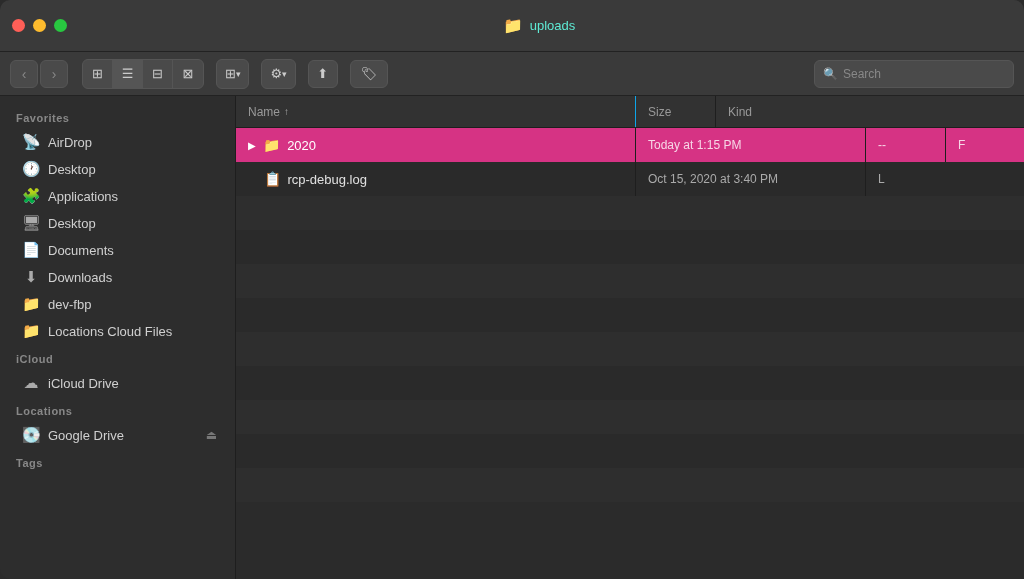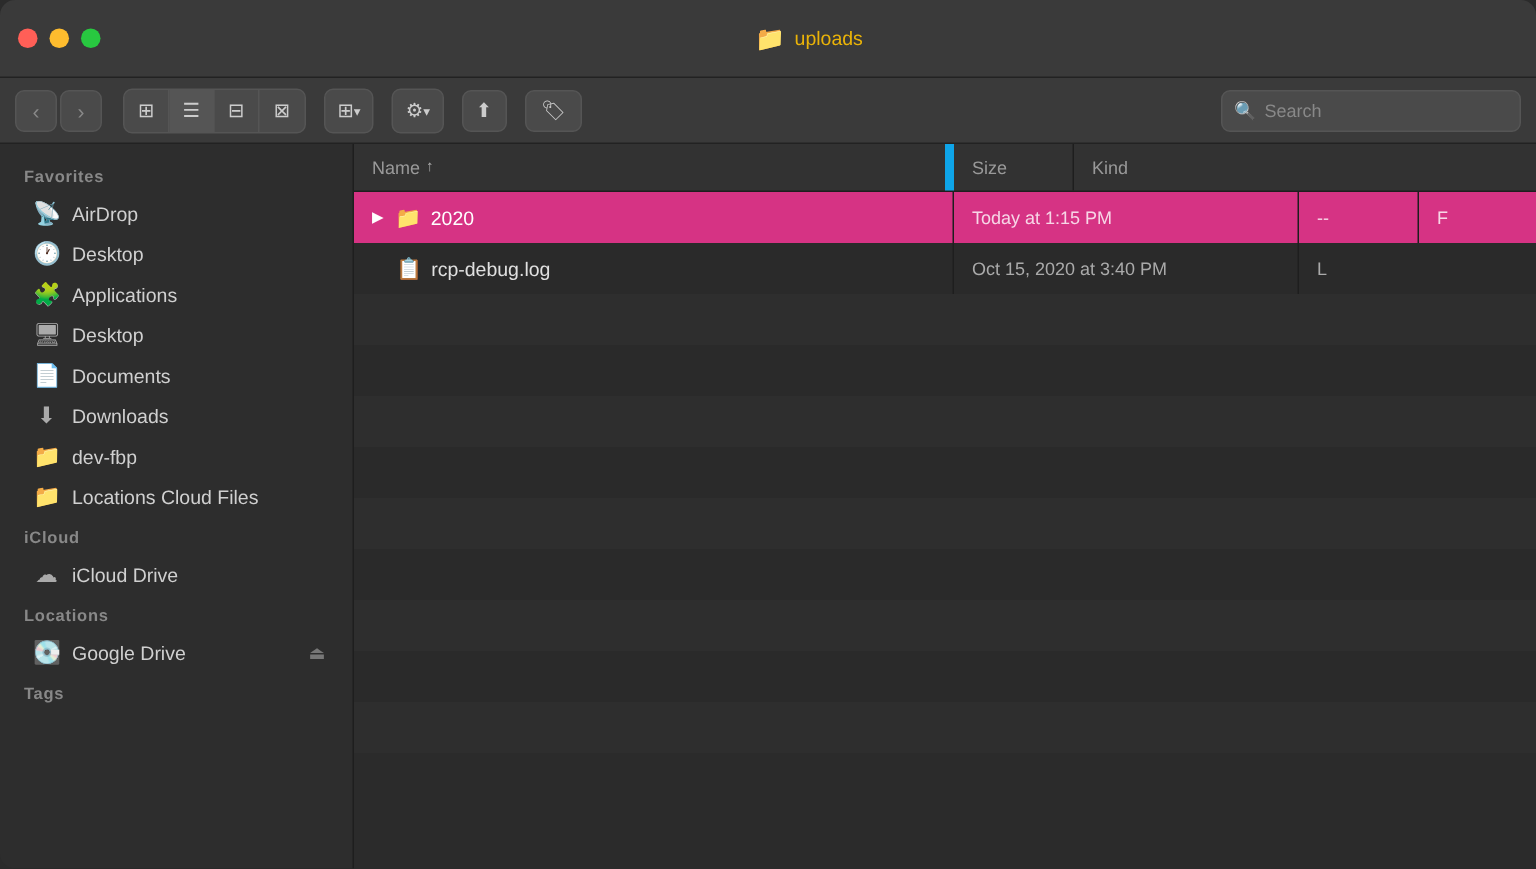--- a/index.html
+++ b/index.html
@@ -41,21 +41,21 @@
     .tl-green { background: #28c840; }
 
     .title-area {
       flex: 1;
       display: flex;
       align-items: center;
       justify-content: center;
       gap: 6px;
     }
     .window-title {
-      color: #eab308;
+      color: #5eead4;
       font-size: 13px;
       font-weight: 500;
     }
     .folder-icon-title {
       color: #1a9fff;
       font-size: 16px;
     }
 
     
     .toolbar {
@@ -211,21 +211,21 @@
       display: flex;
       align-items: center;
       gap: 4px;
       padding: 0 12px;
       color: #999;
       font-size: 12px;
       font-weight: 500;
       cursor: pointer;
       height: 100%;
     }
-    .col-name { width: 400px; border-right: 6px solid #0ea5e9; align-items: center; }
+    .col-name { width: 400px; border-right: 1px solid #0ea5e9; align-items: center; }
     .col-date { width: 230px; border-right: 1px solid #1e1e1e; }
     .col-size { width: 80px; border-right: 1px solid #1e1e1e; }
     .col-kind { flex: 1; }
     .sort-arrow { color: #aaa; font-size: 10px; }
 
     
     .file-list {
       flex: 1;
       overflow-y: auto;
     }

